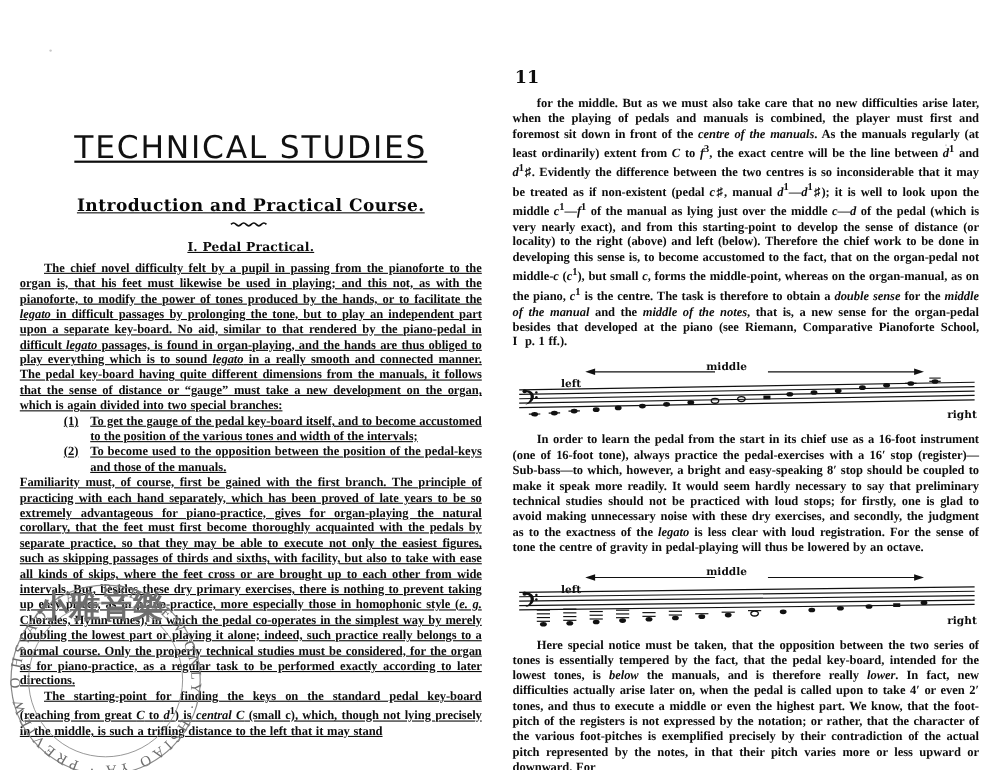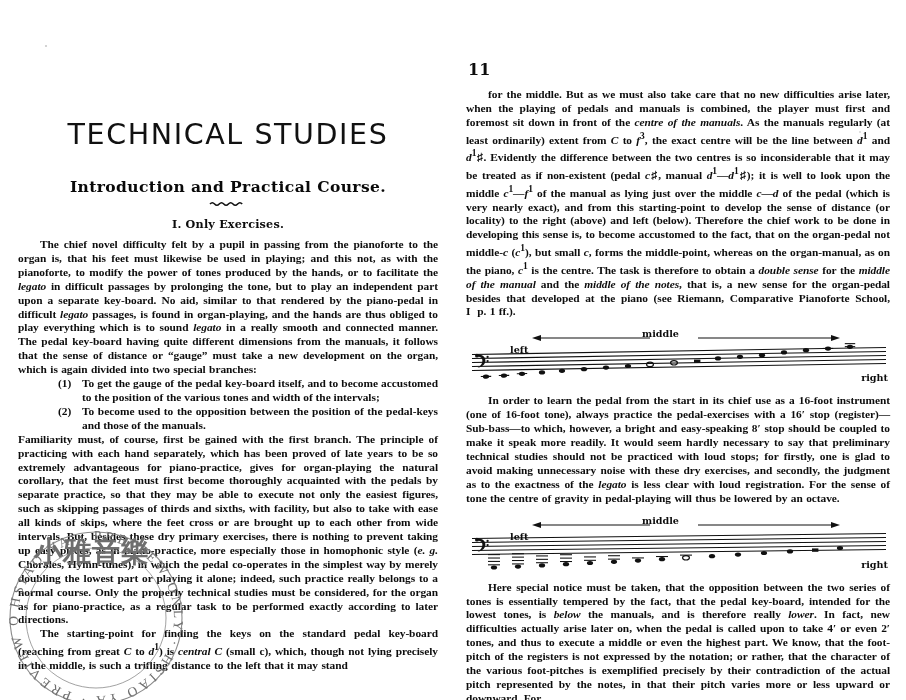--- a/index.html
+++ b/index.html
@@ -20,20 +20,21 @@
     position: absolute;
     inset: 0;
   }
 
   
   .col-left {
     position: absolute;
     left: 18px;
     top: 118px;
     width: 420px;
+    text-decoration: underline;
   }
   .col-right {
     position: absolute;
     left: 466px;
     top: 60px;
     width: 424px;
   }
 
   
   .main-title {
@@ -198,21 +199,21 @@
 
     <h2 class="sub-title">Introduction and Practical Course.</h2>
 
     <div class="ornament">
       <svg width="38" height="7" viewBox="0 0 38 7">
         <path d="M1 4 q2.3 -2.6 4.6 0 q2.3 2.6 4.6 0 q2.3 -2.6 4.6 0 q2.3 2.6 4.6 0
                  q2.3 -2.6 4.6 0 q2.3 2.6 4.6 0 q2.3 -2.6 4.6 0" fill="none" stroke="#111" stroke-width="1.5"></path>
       </svg>
     </div>
 
-    <h3 class="section-title">I. Only Exercises.</h3>
+    <h3 class="section-title">I. Pedal Practical.</h3>
 
     <p class="para indent">The chief novel difficulty felt by a pupil in passing from the pianoforte to the organ is, that his feet must likewise be used in playing; and this not, as with the pianoforte, to modify the power of tones produced by the hands, or to facilitate the <i>legato</i> in difficult passages by prolonging the tone, but to play an independent part upon a separate key-board. No aid, similar to that rendered by the piano-pedal in difficult <i>legato</i> passages, is found in organ-playing, and the hands are thus obliged to play everything which is to sound <i>legato</i> in a really smooth and connected manner. The pedal key-board having quite different dimensions from the manuals, it follows that the sense of distance or “gauge” must take a new development on the organ, which is again divided into two special branches:</p>
 
     <ul class="numlist">
       <li>
         <span class="marker">(1)</span>
         <span class="txt">To get the gauge of the pedal key-board itself, and to become accustomed to the position of the various tones and width of the intervals;</span>
       </li>
       <li>
         <span class="marker">(2)</span>

